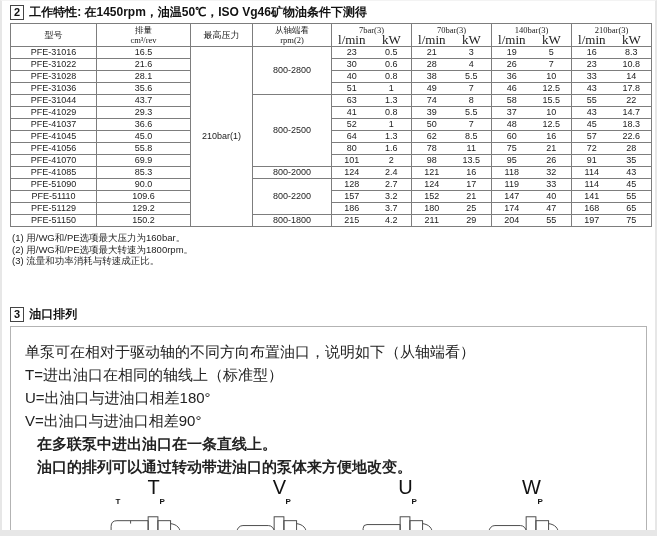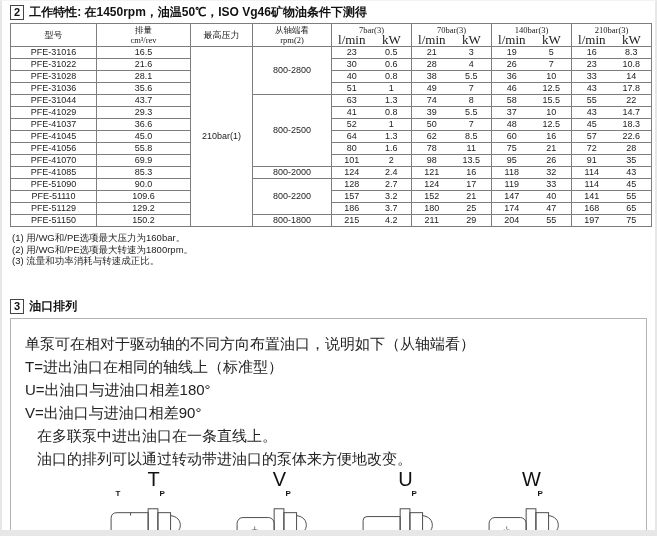--- a/index.html
+++ b/index.html
@@ -16,26 +16,26 @@
   
   table{border-collapse:collapse;table-layout:fixed;width:641px;margin:3px 8px 0;color:#222;}
   th,td{border:1px solid #7d7d7d;text-align:center;padding:0;font-size:9px;line-height:11px;height:11px;font-weight:normal;overflow:hidden;white-space:nowrap;}
   thead th{height:22px;line-height:10px;vertical-align:middle;font-family:Liberation Serif, serif;}
   .ghead{font-size:8.5px;height:10px;line-height:10px;text-align:center;}
   .gunits{display:flex;}
   .gunits span{flex:1;font-size:13px;}
   td.gl{border-right:none;}
   td.gk{border-left:none;text-align:center;}
   
-  .footnotes{margin:5px 10px 0;font-size:9.5px;line-height:11.5px;color:#222;}
+  .footnotes{margin:5px 10px 8px;font-size:9.5px;line-height:11.5px;color:#222;}
   .spacer{height:32px;}
   
   .portbox{margin:3px 8px 0;border:1px solid #b3b3b3;padding:8px 14px 6px;box-sizing:border-box;}
   .portline{font-size:15px;line-height:13px;color:#222;margin-top:10px;}
-  .portline.ind{padding-left:12px;}
+  .portline.ind{padding-left:12px;font-weight:bold;}
   .diagrams{display:flex;justify-content:center;gap:26px;margin-top:4px;padding-left:28px;padding-bottom:8px;}
   .pump{width:100px;text-align:center;}
   .pump-letter{font-size:20px;line-height:20px;color:#111;margin-bottom:11px;}
   .pump-art{position:relative;width:100px;height:78px;}
   .pump-art svg{display:block;}
   .port{position:absolute;font-size:8px;font-weight:bold;color:#111;line-height:8px;}
   .pt{left:56px;top:-10px;}
   .pl{left:12px;top:-10px;}
   .pb{left:24px;bottom:-8px;}
   .cl{stroke:#999;stroke-width:.5;stroke-dasharray:7 2 2 2;}

